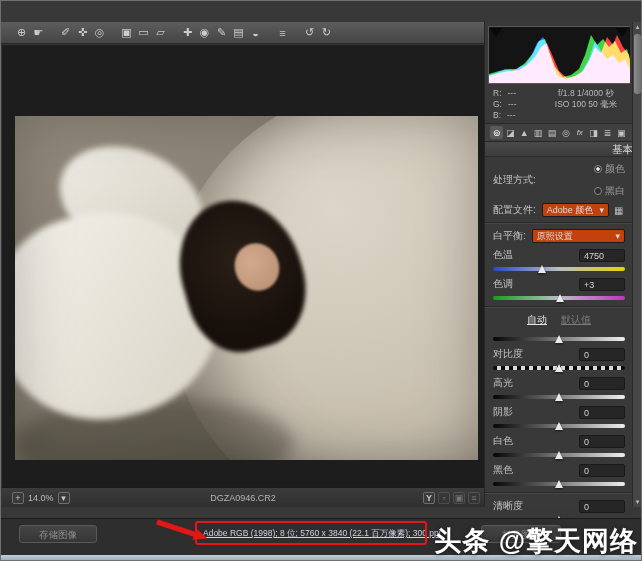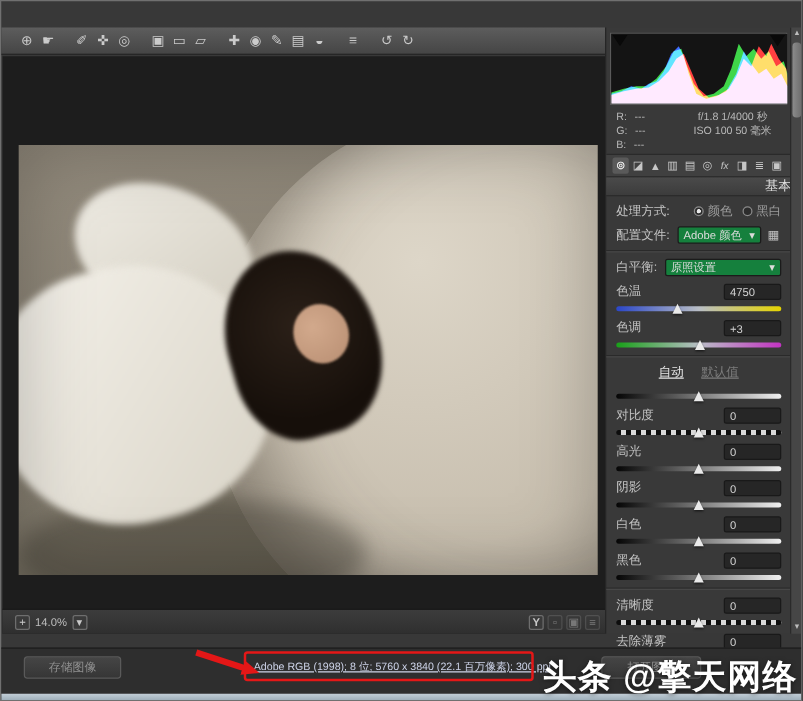--- a/index.html
+++ b/index.html
@@ -58,25 +58,25 @@
   .tabs{display:flex;justify-content:space-between;align-items:center;padding:2px 5px;background:#404040;
     border-top:1px solid #2a2a2a;border-bottom:1px solid #272727;}
   .tab{width:13px;height:13px;display:flex;align-items:center;justify-content:center;color:#c6c6c6;font-size:9px;}
   .tab.active{background:#5a5a5a;border-radius:2px;color:#fff;}
   .panel-header{position:relative;height:15px;background:linear-gradient(#4a4a4a,#3c3c3c);
     border-bottom:1px solid #2b2b2b;text-align:right;font-size:10.5px;color:#e0e0e0;line-height:15px;}
   .panel-menu{position:absolute;right:4px;top:0;color:#9a9a9a;font-size:9px;}
   .content{padding:5px 8px 0 8px;}
   .row{display:flex;align-items:center;margin-bottom:5px;}
   .row .lbl{color:#c4c4c4;}
-  .radio-group{margin-left:auto;display:flex;align-items:center;gap:8px;color:#9d9d9d;}
+  .radio-group{margin-left:auto;display:flex;align-items:center;gap:8px;color:#9d9d9d;flex-direction:column;}
   .radio{display:inline-block;width:8px;height:8px;border:1px solid #8a8a8a;border-radius:50%;
     vertical-align:-1px;margin-right:3px;background:#2c2c2c;}
   .radio.sel{background:radial-gradient(circle,#e8e8e8 0 35%,#2c2c2c 45%);}
-  .select{display:flex;align-items:center;justify-content:space-between;background:#15803d;
+  .select{display:flex;align-items:center;justify-content:space-between;background:#c2410c;
     border:1px solid #1b1b1b;border-radius:2px;height:14px;padding:0 4px;color:#dcdcdc;font-size:9px;flex:1;margin-left:6px;}
   .grid-icon{width:11px;height:11px;margin-left:5px;color:#bdbdbd;font-size:10px;line-height:11px;}
   .divider{height:2px;border-top:1px solid #2a2a2a;border-bottom:1px solid #474747;margin:3px -8px 5px -8px;}
   .srow{display:flex;align-items:center;margin-bottom:1px;}
   .sval{margin-left:auto;width:46px;height:13px;background:#262626;border:1px solid #191919;border-radius:2px;
     color:#d2d2d2;font-size:9px;line-height:12px;padding-left:4px;}
   .slider{position:relative;height:11px;margin-bottom:3px;}
   .track{position:absolute;left:0;right:0;top:4px;height:4px;border-radius:2px;background:#1f1f1f;}
   .track.temp{background:linear-gradient(90deg,#2a46c8,#b9bec6 50%,#e5d400);}
   .track.tint{background:linear-gradient(90deg,#18a018,#b9bec6 50%,#c233c2);}
@@ -141,20 +141,21 @@
       <div class="face"></div>
       <div class="vignette"></div>
     </div>
 
     <div class="preview-bar">
       <div class="pb-left">
         <span class="sq-btn">+</span>
         <span>14.0%</span>
         <span class="sq-btn">▾</span>
       </div>
+      <div class="pb-file">DGZA0946.CR2</div>
       <div class="pb-right">
         <span class="sq-btn" style="font-weight:bold;">Y</span>
         <span class="sq-btn dim">▫</span>
         <span class="sq-btn dim">▣</span>
         <span class="sq-btn dim">≡</span>
       </div>
     </div>
   </div>
 
   <div class="sidepanel">

